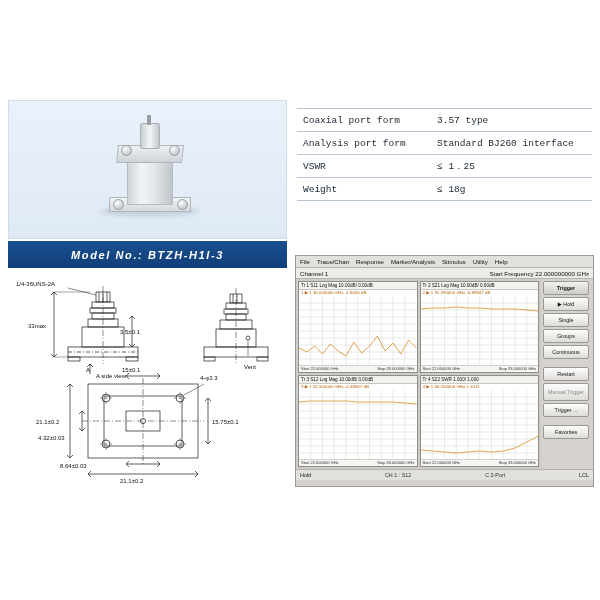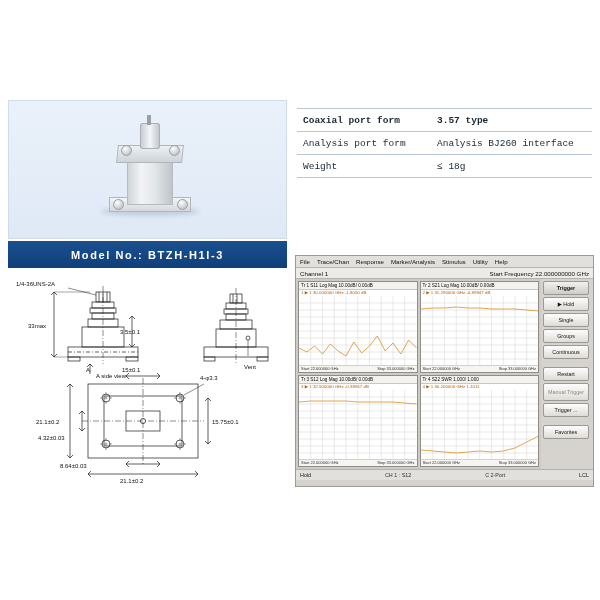--- a/index.html
+++ b/index.html
@@ -52,35 +52,36 @@
   }
 
   
   .model-bar{
     position:absolute;left:8px;top:241px;width:279px;height:28px;
     background:linear-gradient(180deg,#1a4f8f 0%,#103f79 100%);
     color:#ffffff;
     display:flex;align-items:center;justify-content:center;
     font-size:11px;letter-spacing:1.6px;font-weight:bold;
     font-family:"Liberation Sans", sans-serif;
+    font-style:italic;
   }
 
   
   .spec{
     position:absolute;left:297px;top:108px;width:295px;
     border-collapse:collapse;
     font-family:"Liberation Mono","DejaVu Sans Mono",monospace;
   }
   .spec tr{height:23px;}
   .spec td{
     border-bottom:1px solid #b9c6d6;
     font-size:9.5px;color:#1b2733;padding:0 6px;white-space:nowrap;
   }
   .spec td.k{width:122px;}
-  .spec tr:first-child td{border-top:1px solid #b9c6d6;font-weight:bold;}
+  .spec tr:first-child td{border-top:1px solid #b9c6d6;}
 
   
   .draw{
     position:absolute;left:8px;top:268px;width:279px;height:216px;
     background:#ffffff;
   }
   .draw svg{display:block;}
 
   
   .vna{
@@ -161,21 +162,25 @@
   <div class="model-bar">Model No.: BTZH-H1I-3</div>
 
   <table class="spec">
     <tbody>
       <tr>
         <td class="k">Coaxial port form</td>
         <td class="v">3.57 type</td>
       </tr>
       <tr>
         <td class="k">Analysis port form</td>
-        <td class="v">Analysis BJ260 interface</td>
+        <td class="v">Standard BJ260 interface</td>
+      </tr>
+      <tr>
+        <td class="k">VSWR</td>
+        <td class="v">≤ 1．25</td>
       </tr>
       <tr>
         <td class="k">Weight</td>
         <td class="v">≤ 18g</td>
       </tr>
     </tbody>
   </table>
 
   <div class="draw">
     <svg width="279" height="216" viewBox="0 0 279 216">

